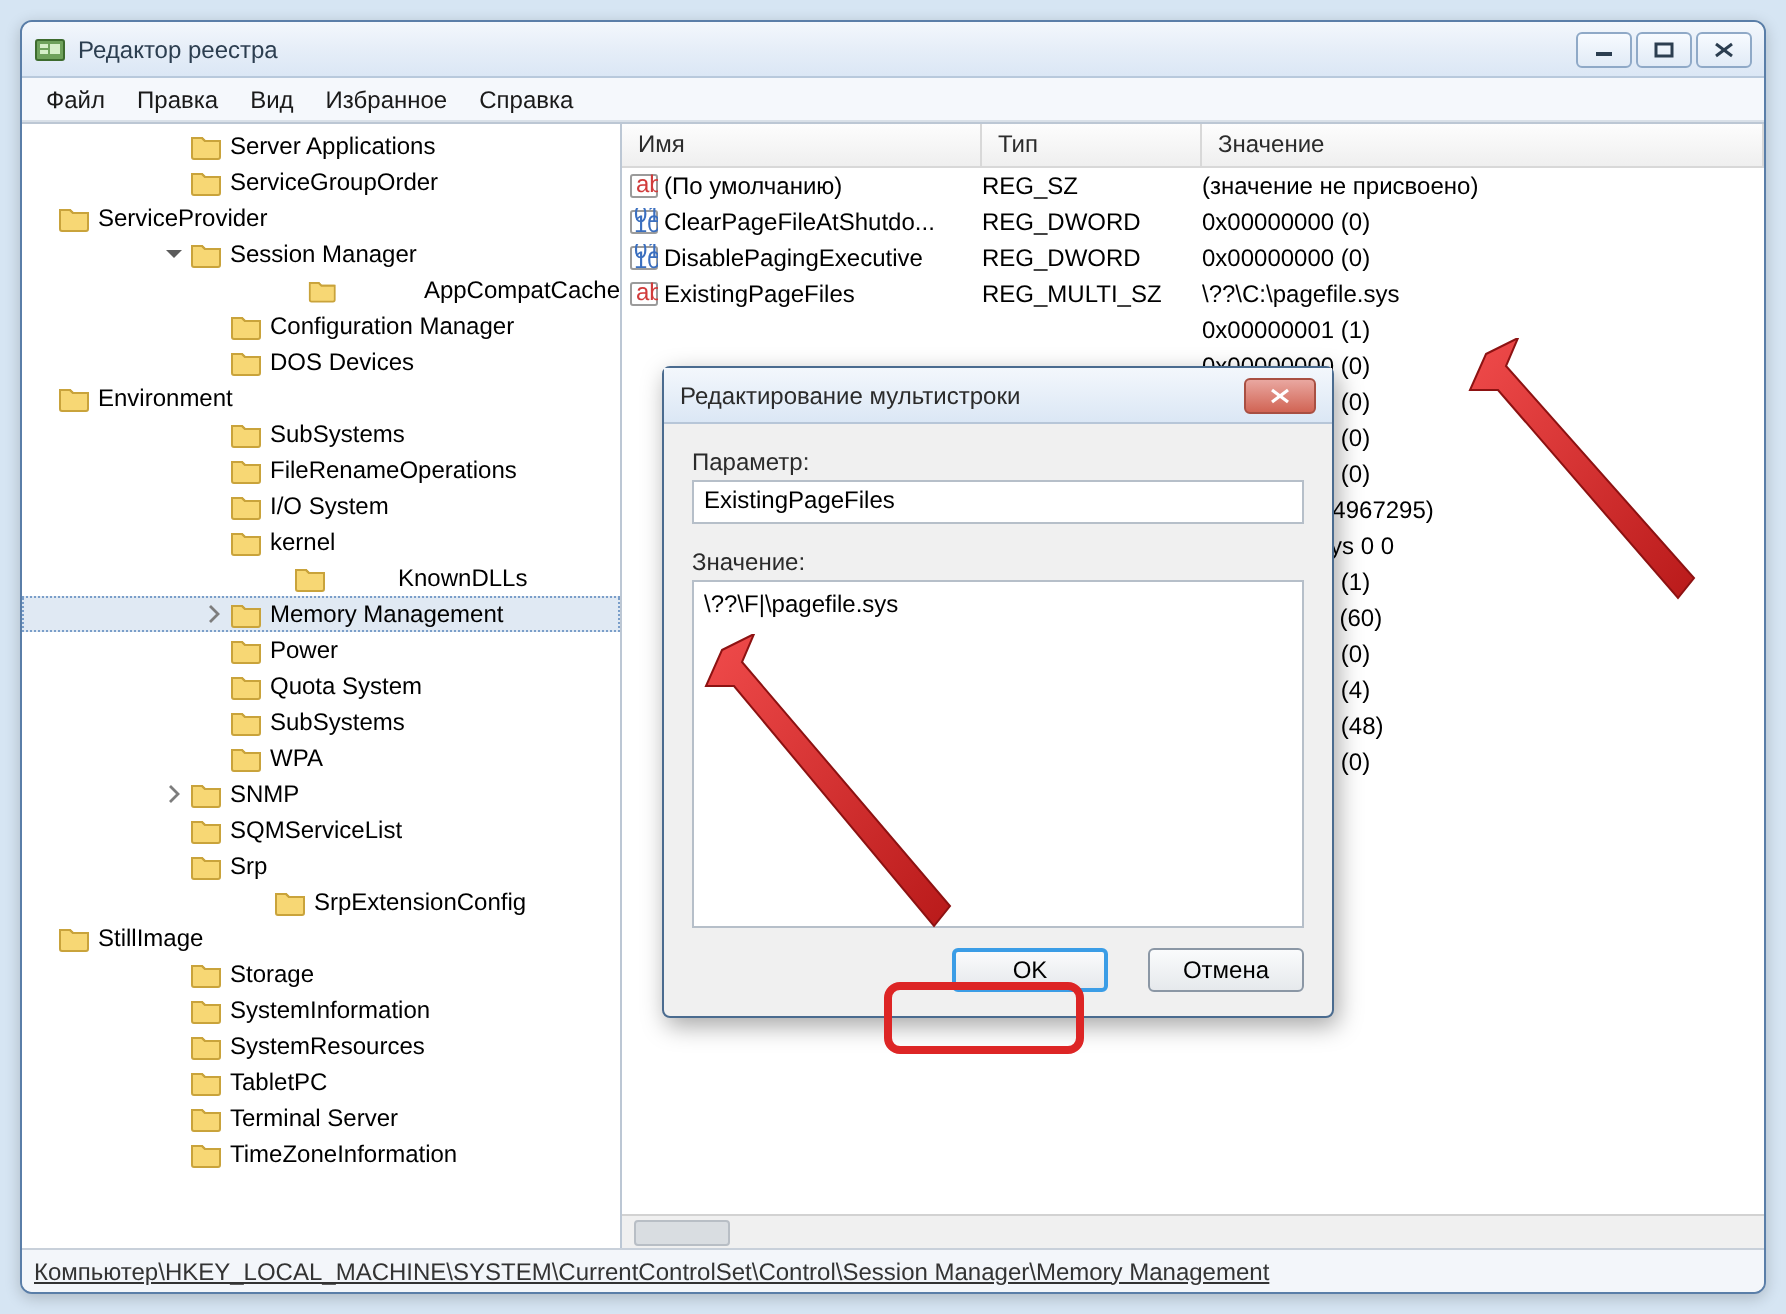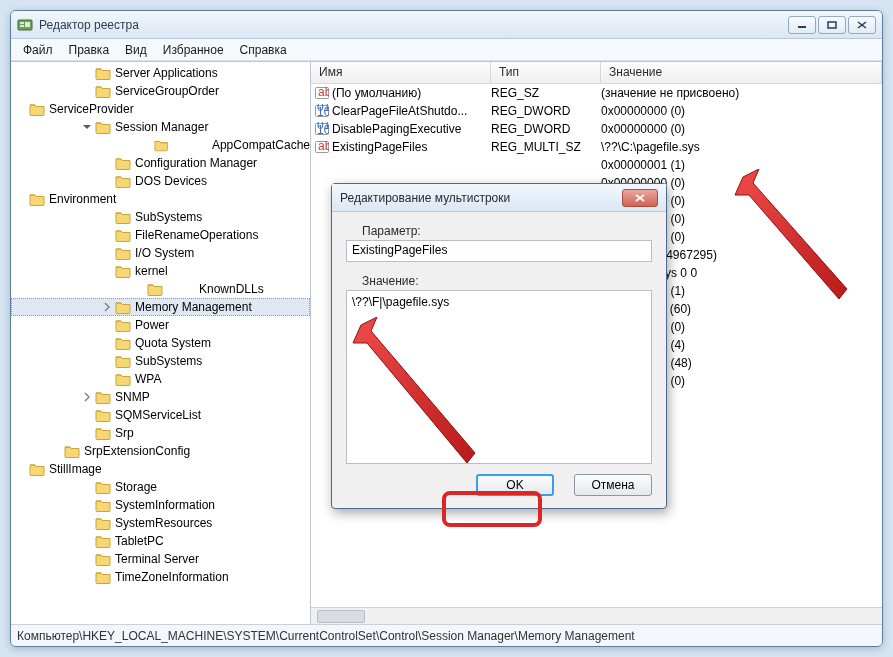--- a/index.html
+++ b/index.html
@@ -20,33 +20,33 @@
 .list-header .col { padding:3px 8px; border-right:1px solid #d8d8d8; color:#2c2c2c; }
 .col-name { width:180px; }
 .col-type { width:110px; }
 .col-data { flex:1; }
 .list-rows { flex:1; overflow:auto; }
 .row { display:flex; height:18px; align-items:center; padding-left:4px; }
 .row .cell-name { width:176px; display:flex; align-items:center; gap:3px; }
 .row .cell-type { width:110px; }
 .row .cell-data { flex:1; }
 .ico { width:14px; height:14px; flex-shrink:0; }
-.statusbar { height:22px; border-top:1px solid #c8d0da; background:#f3f6fa; display:flex; align-items:center; padding:0 6px; color:#333; }
+.statusbar { height:22px; border-top:1px solid #c8d0da; background:#f3f6fa; display:flex; align-items:center; padding:0 6px; color:#333;text-decoration:underline; }
 .node-row { display:flex; align-items:center; height:18px; padding-left:4px; cursor:default; }
 .node-row.selected { background:#e0e9f3; border:1px dotted #7a9ec9; padding-left:3px; }
 .expander { width:12px; height:12px; margin-right:2px; display:flex; align-items:center; justify-content:center; cursor:pointer; }
 .expander svg { pointer-events:none; }
 .folder-icon { width:16px; height:14px; margin-right:4px; }
 
 .dialog { position:absolute; left:320px; top:172px; width:336px; height:326px; background:#f0f0f0; border:1px solid #4a6b8f; box-shadow:2px 4px 12px rgba(0,0,0,0.35); border-radius:4px; display:flex; flex-direction:column; }
 .dialog-title { height:28px; background:linear-gradient(#f3f7fc,#dbe7f5); display:flex; align-items:center; padding:0 8px; border-bottom:1px solid #b7c6d8; }
 .dialog-title span { flex:1; color:#2b2b2b; }
 .close-x { width:36px; height:18px; background:linear-gradient(#e9a7a0,#d16454); border:1px solid #a84f42; border-radius:3px; display:flex; align-items:center; justify-content:center; cursor:pointer; }
 .dialog-body { flex:1; padding:10px 14px 12px; display:flex; flex-direction:column; }
-.dialog-body label { color:#2b2b2b; margin-top:2px; margin-bottom:2px;margin-left:16px; }
+.dialog-body label { color:#2b2b2b; margin-top:2px; margin-bottom:2px; }
 .ro-input { height:22px; background:#fff; border:1px solid #b6bfc9; padding:2px 5px; margin-bottom:10px; }
 .textarea { flex:1; background:#fff; border:1px solid #b6bfc9; padding:4px 5px; font-family: Tahoma, sans-serif; resize:none; outline:none; }
 .dlg-btns { display:flex; justify-content:flex-end; gap:20px; margin-top:10px; }
 .btn { width:78px; height:22px; border:1px solid #8b97a5; border-radius:3px; background:linear-gradient(#fafbfc,#e6e9ec); cursor:pointer; display:flex; align-items:center; justify-content:center; }
 .btn.default { border: 2px solid #3b9de6; box-shadow: 0 0 0 4px rgba(221,37,37,0.0); }
 
 .anno-ok { position:absolute; left:431px; top:480px; width:100px; height:36px; border:4px solid #dd2525; border-radius:8px; pointer-events:none; }
 .arrow { position:absolute; pointer-events:none; }
 .hscroll { height:17px; background:#f0f0f0; border-top:1px solid #d2d2d2; display:flex; align-items:center; }
 .hscroll .thumb { width:48px; height:13px; margin-left:6px; background:#d9dde1; border:1px solid #b8bec5; border-radius:2px; }
@@ -266,21 +266,21 @@
           <span>SQMServiceList</span>
         </div>
         <div class="node-row" style="padding-left: 70px;">
           <span class="expander"></span>
           <svg class="folder-icon" viewBox="0 0 16 14">
             <path d="M1 3h5l1.5 1.5H15v8a1 1 0 0 1-1 1H2a1 1 0 0 1-1-1z" fill="#f7d774" stroke="#c9a33b"></path>
             <path d="M1 3h5l1.5 1.5H15" fill="none" stroke="#c9a33b"></path>
           </svg>
           <span>Srp</span>
         </div>
-        <div class="node-row" style="padding-left: 39px;">
+        <div class="node-row" style="padding-left: 112px;">
           <span class="expander"></span>
           <svg class="folder-icon" viewBox="0 0 16 14">
             <path d="M1 3h5l1.5 1.5H15v8a1 1 0 0 1-1 1H2a1 1 0 0 1-1-1z" fill="#f7d774" stroke="#c9a33b"></path>
             <path d="M1 3h5l1.5 1.5H15" fill="none" stroke="#c9a33b"></path>
           </svg>
           <span>SrpExtensionConfig</span>
         </div>
         <div class="node-row" style="">
           <span class="expander"></span>
           <svg class="folder-icon" viewBox="0 0 16 14">

